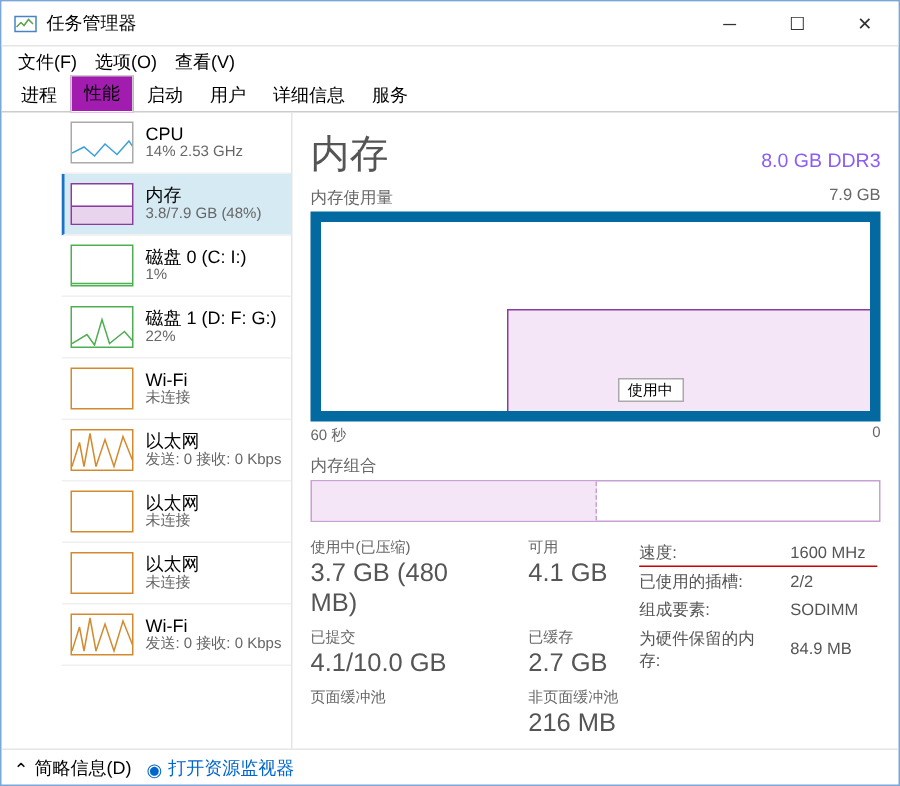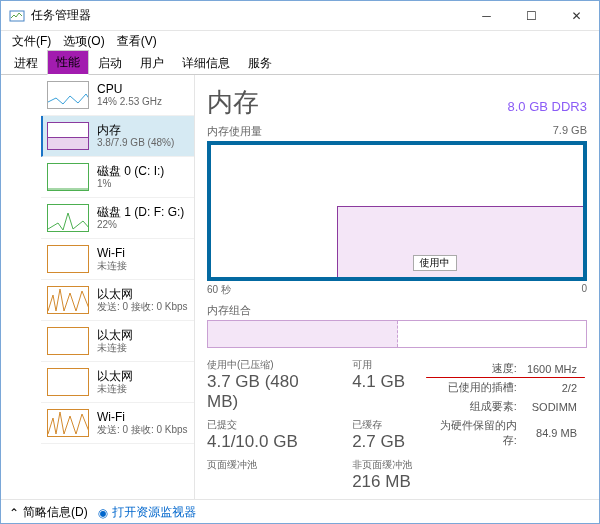--- a/index.html
+++ b/index.html
@@ -24,36 +24,36 @@
 .side-item.selected { background: #d6eaf3; border-left: 2px solid #1a73c7; padding-left: 4px; }
 .side-thumb { width: 42px; height: 28px; border: 1px solid #aaa; background: #fff; position: relative; overflow: hidden; }
 .side-text .name { font-size: 12px; line-height: 1.2; }
 .side-text .sub { font-size: 10px; color: #666; line-height: 1.2; }
 
 .main { flex: 1; padding: 10px 12px 4px 12px; overflow: hidden; }
 .main-header { display: flex; justify-content: space-between; align-items: baseline; }
 .main-title { font-size: 26px; font-weight: 300; color: #555; }
 .main-right { font-size: 13px; color: #8b5cf6; }
 .graph-label { font-size: 11px; color: #666; margin-top: 4px; display: flex; justify-content: space-between;}
-.graph { border: 4px solid #0369a1; height: 140px; width: 100%; position: relative; margin-top: 2px; background: #fff; }
+.graph { border: 7px solid #0369a1; height: 140px; width: 100%; position: relative; margin-top: 2px; background: #fff; }
 .graph-fill { position: absolute; left: 34%; top: 46%; right: 0; bottom: 0; background: #f4e6f7; border-top: 1px solid #8b3a9e; border-left: 1px solid #8b3a9e;}
 .graph-axis { display: flex; justify-content: space-between; font-size: 10px; color: #666; margin-top: 2px;}
 .in-use-label { position: absolute; bottom: 6px; right: 34%; font-size: 10px; border:1px solid #aaa; padding:0 6px; background:#fff;}
 
 .slots-label { font-size: 11px; color:#666; margin-top: 6px;}
 .slots { display: flex; border: 1px solid #c9a0d3; height: 28px; margin-top: 2px;}
 .slots > div { flex:1; }
 .slots > div:first-child { background: #f4e6f7; border-right:1px dashed #c9a0d3;}
 
 .stats { display: flex; margin-top: 10px; gap: 12px; }
 .stats-left { display: grid; grid-template-columns: auto auto; column-gap: 18px; row-gap: 6px; }
 .stat-label { font-size: 10px; color: #666; }
 .stat-value { font-size: 17px; color: #555; font-weight: 400; }
 .stats-right { font-size: 11px; color: #555; }
-.stats-right table td { padding: 1px 8px 1px 0; text-align: right; }
+.stats-right table td { padding: 1px 8px 1px 0; }
 .stats-right .underline { position: relative; }
 .stats-right .underline::after { content:""; position:absolute; left:0; right:-60px; bottom:-1px; height:1.5px; background:#c00; border-radius:1px;}
 
 .footer { height:26px; display:flex; align-items:center; border-top:1px solid #e5e5e5; padding:0 8px; gap:10px; font-size:12px;}
 .footer .lessinfo { display:flex; align-items:center; gap:4px; }
 .footer .link { color:#0066cc; display:flex; align-items:center; gap:4px;}
 
 
 .mini-line { position:absolute; bottom:0; left:0; right:0; }
 </style>

